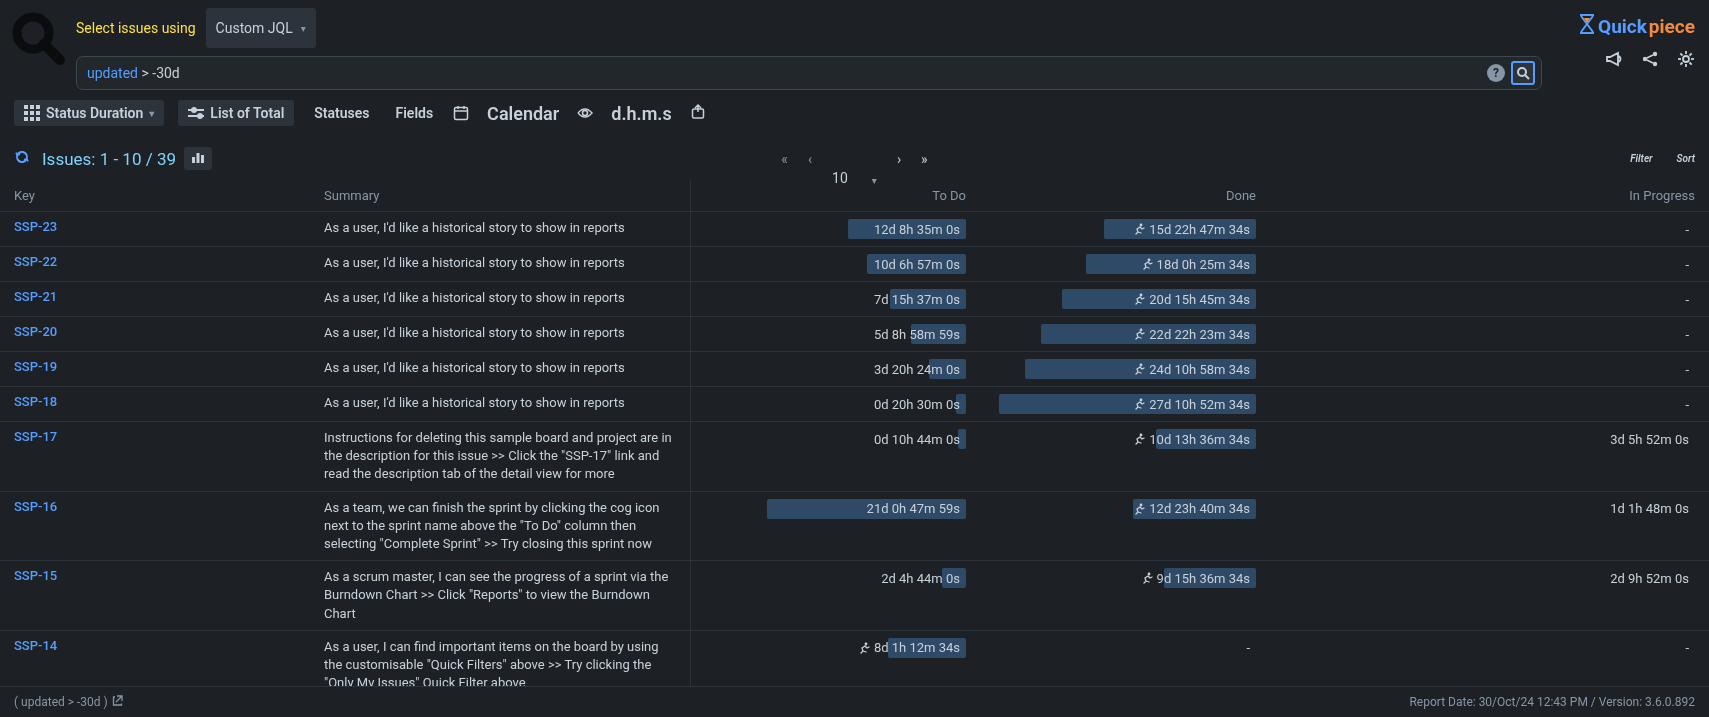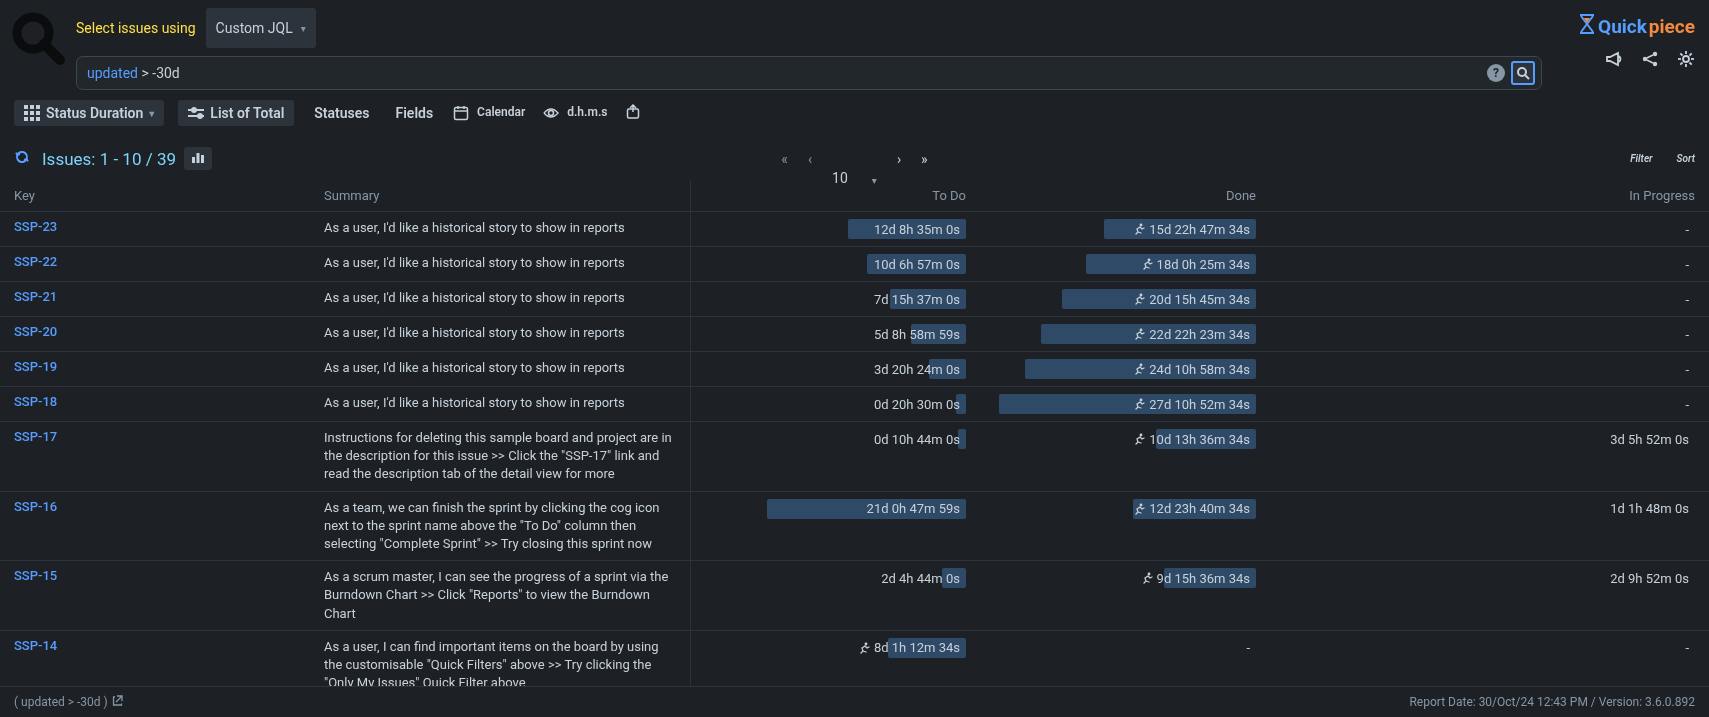--- a/index.html
+++ b/index.html
@@ -131,22 +131,22 @@
   .filter-placeholder {
     color: #8696a7;
     font-size: 14px;
   }
   .toolbar-right {
     display: flex;
     align-items: center;
     gap: 18px;
   }
   .cal-group, .dhms-group {
-    display: inline-flex; gap: 8px;
-    font-size: 12px; font-weight: 600; cursor: pointer;
+    display: inline-flex; align-items: center; gap: 18px;
+    font-size: 18px; font-weight: 600; cursor: pointer;
   }
   .subbar {
     display: flex;
     align-items: center;
     padding: 10px 14px;
   }
   .refresh-icon {
     color: #579dff;
     font-size: 16px;
     margin-right: 12px;

